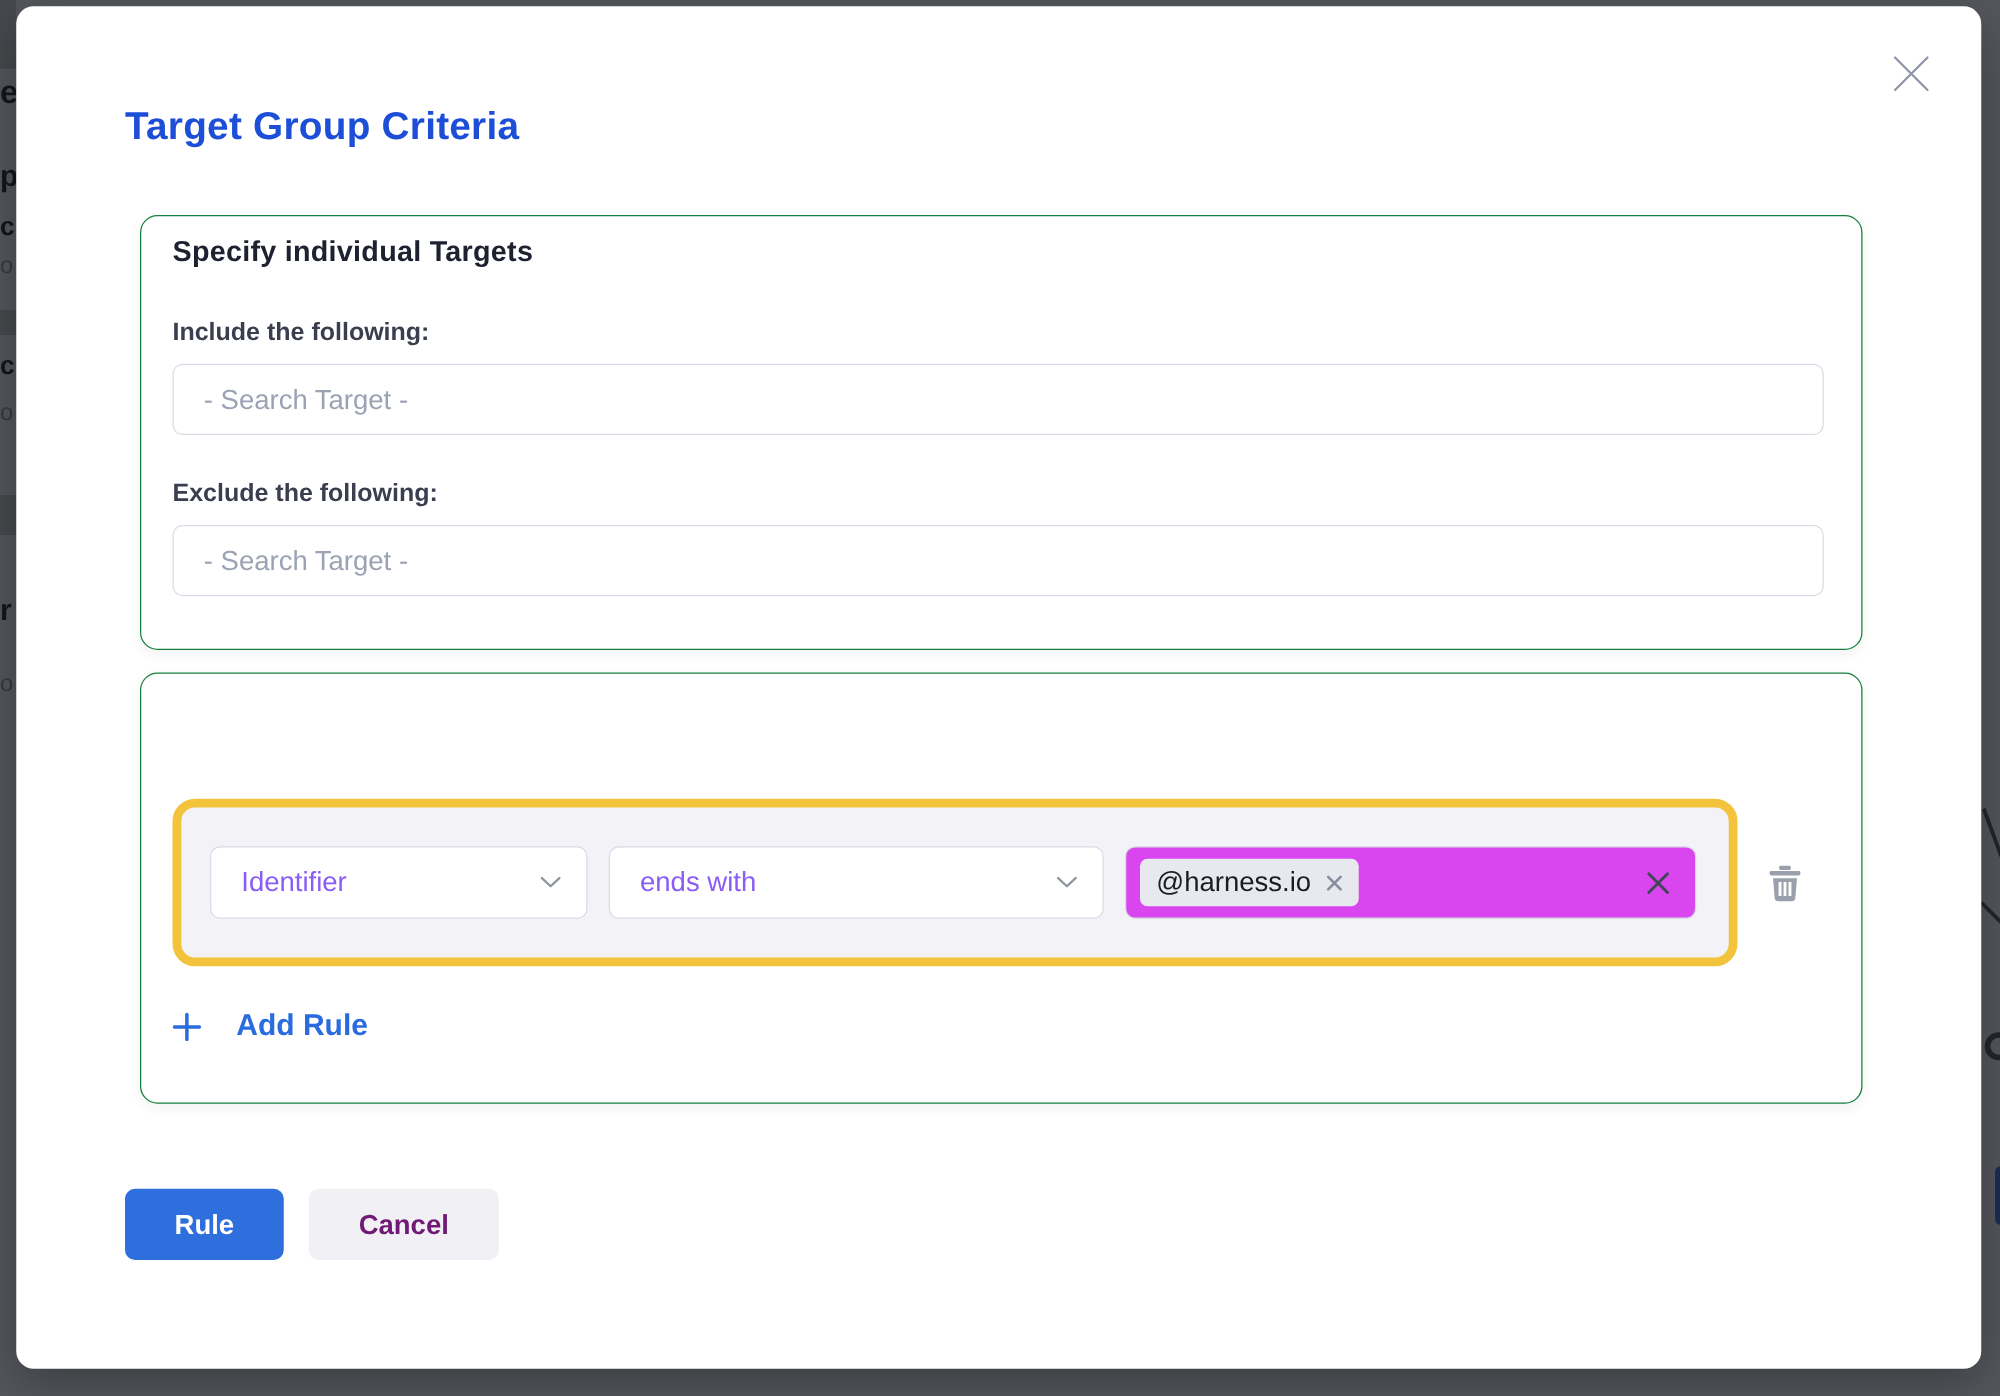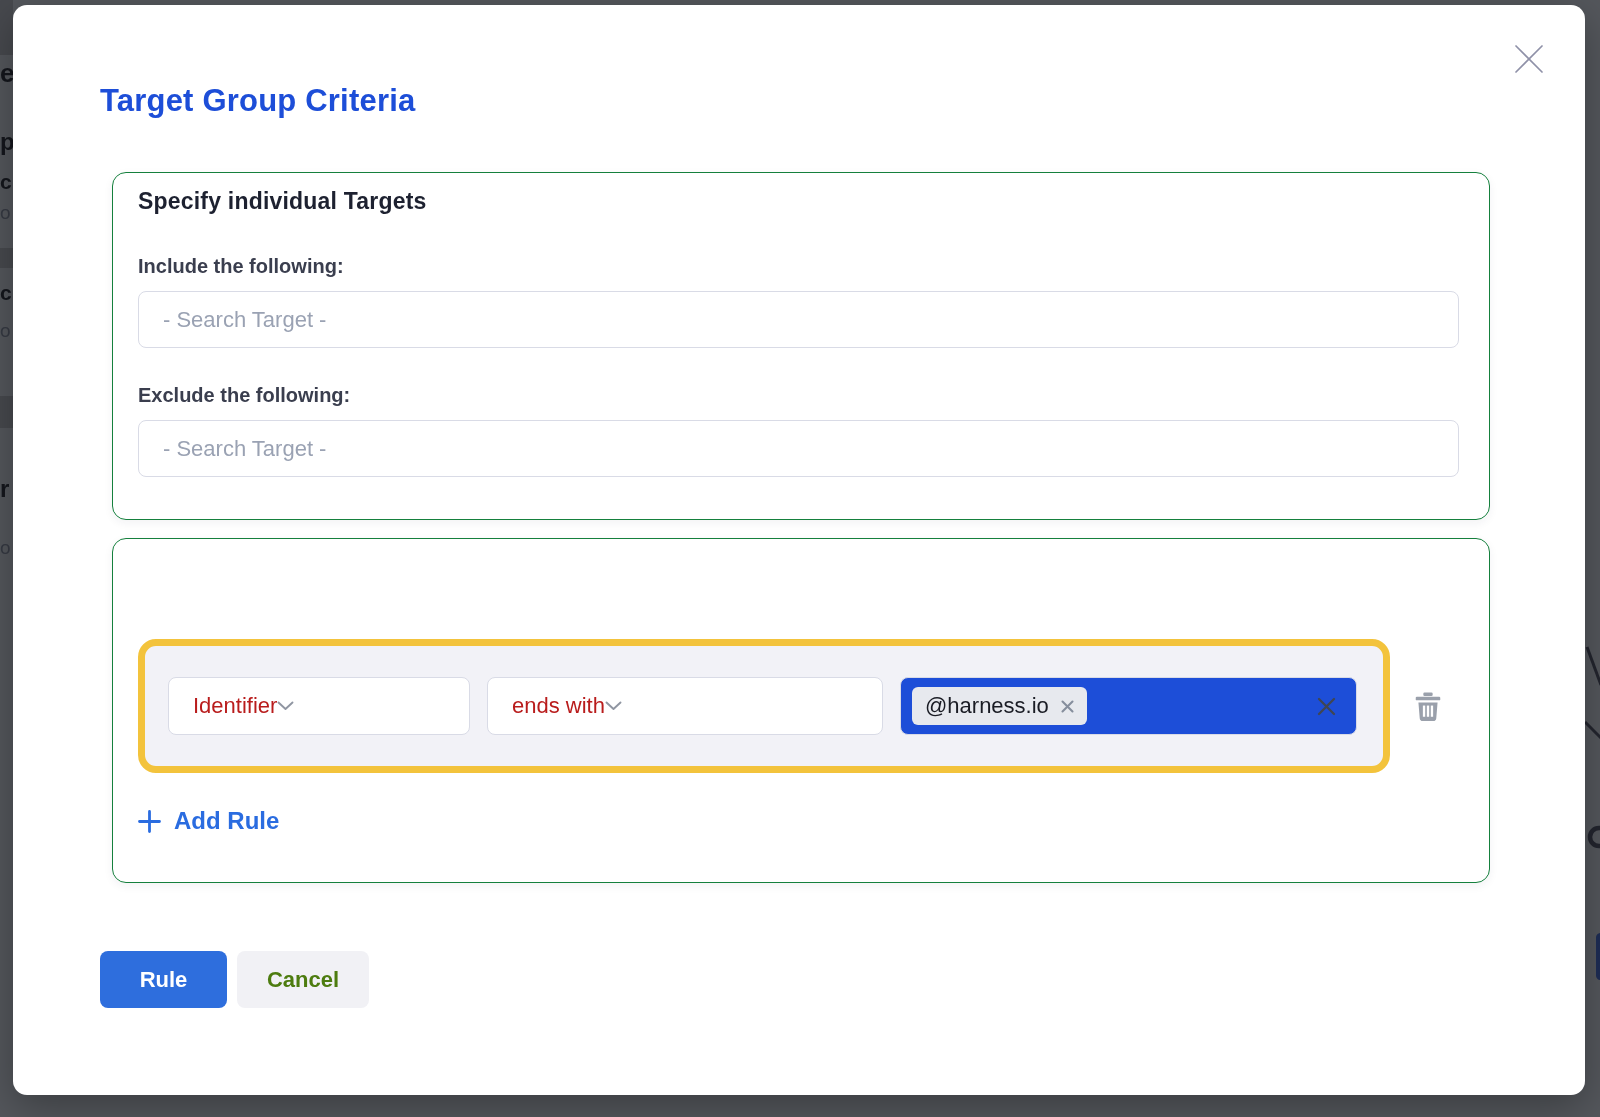--- a/index.html
+++ b/index.html
@@ -76,61 +76,61 @@
   }
   .rule-row {
     width:1252px; height:134px;
     border:7px solid #F3C33C; border-radius:18px; background:#F2F2F7;
     display:flex; align-items:center;
     padding:0 26px 0 23px; gap:17px;
   }
   .select-box {
     height:58px; background:#fff;
     border:1px solid #d9dbe6; border-radius:8px;
-    display:flex; align-items:center; 
+    display:flex; align-items:center; justify-content:space-between;
     padding:0 20px 0 24px;
-    font-size:22px; color:#b91c1c; cursor:pointer;
+    font-size:22px; color:#8b5cf6; cursor:pointer;
   }
   .sel-attribute { width:302px; }
   .sel-operator  { width:396px; }
   .tag-field {
-    flex:1; height:58px; background:#1d4ed8;
+    flex:1; height:58px; background:#d946ef;
     border:1px solid #d9dbe6; border-radius:8px;
     display:flex; align-items:center;
     padding:0 20px 0 11px; cursor:text;
   }
   .chip {
     display:inline-flex; align-items:center; gap:12px;
     height:38px; padding:0 13px;
     background:#e7e9ee; border-radius:6px;
     font-size:22px; color:#1a1c24;
   }
   .chip .chip-x { display:flex; cursor:pointer; }
   .clear-x { margin-left:auto; display:flex; cursor:pointer; }
 
   .trash-btn {
     margin-left:24px; background:none; border:none; cursor:pointer;
     display:flex; align-items:center; padding:0;
   }
 
   .add-rule {
     position:absolute; left:25px; top:268px;
-    display:flex; align-items:center; gap:13px;
+    display:flex; align-items:center; gap:28px;
     background:none; border:none; cursor:pointer;
     font-family:inherit; font-size:24px; font-weight:700; color:#2A6CE0;
   }
 
   
   .btn {
     position:absolute; top:946px; height:57px;
     border:none; border-radius:8px; cursor:pointer;
     font-family:inherit; font-size:22px; font-weight:700;
   }
   .btn-save   { left:87px;  width:127px; background:#2E6EDD; color:#ffffff; }
-  .btn-cancel { left:224px; width:132px; background:#f1f1f5; color:#4d7c0f; }
+  .btn-cancel { left:234px; width:152px; background:#f1f1f5; color:#701a75; }
 </style>
 </head>
 <body>
 
 <div class="left-strip">
   <div class="band" style="top:0; height:55px;"></div>
   <div class="band" style="top:248px; height:20px;"></div>
   <div class="band" style="top:396px; height:32px;"></div>
   <div class="frag" style="top:58px;  font-size:26px; font-weight:700;">er</div>
   <div class="frag" style="top:128px; font-size:24px; font-weight:700;">pe</div>

